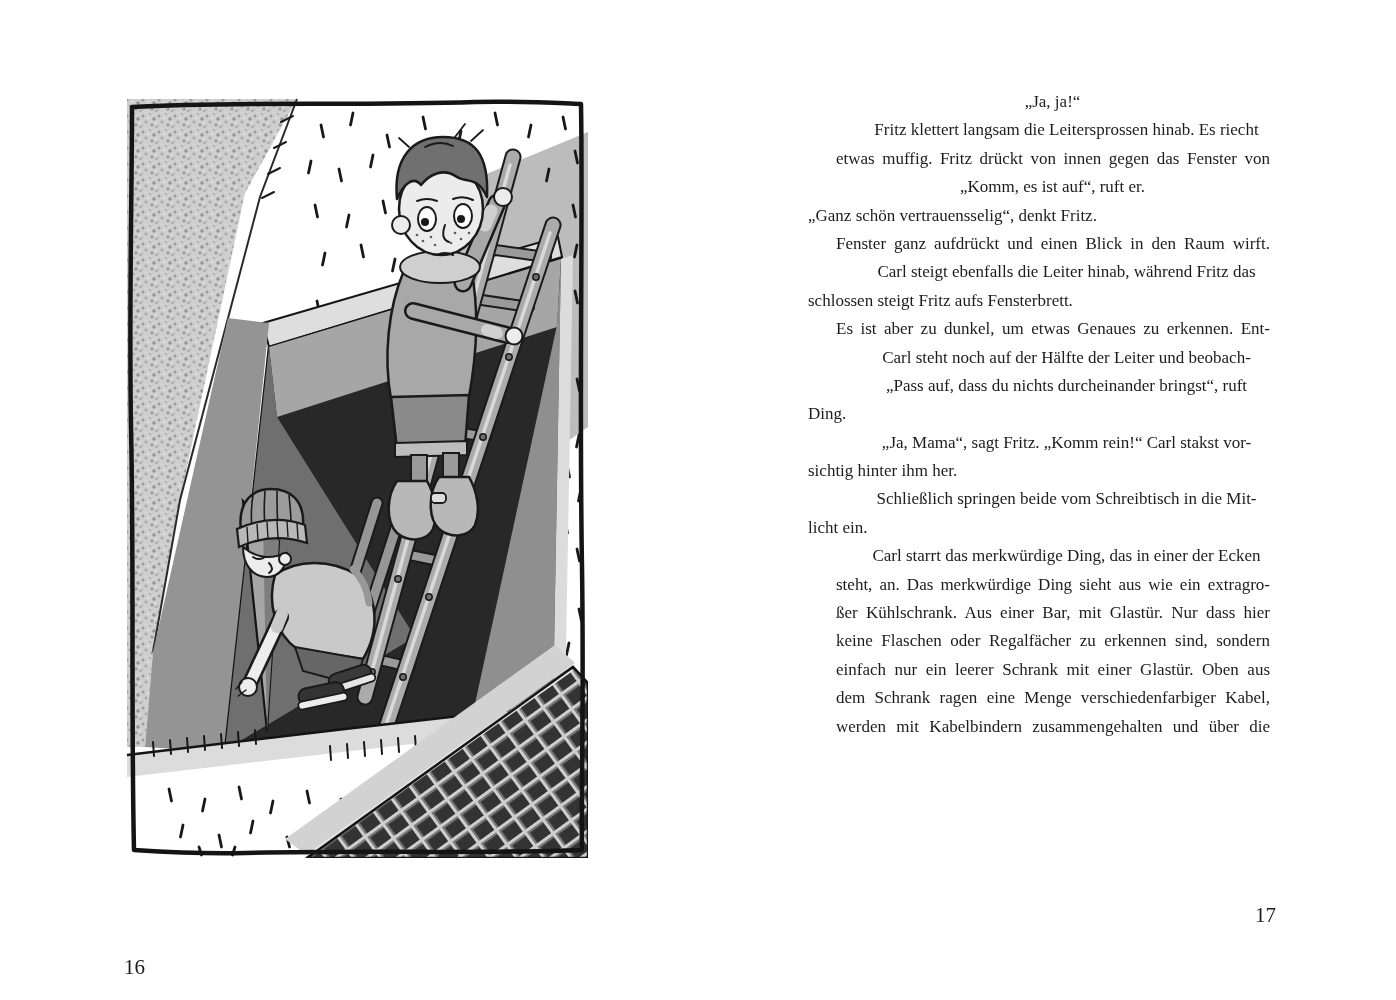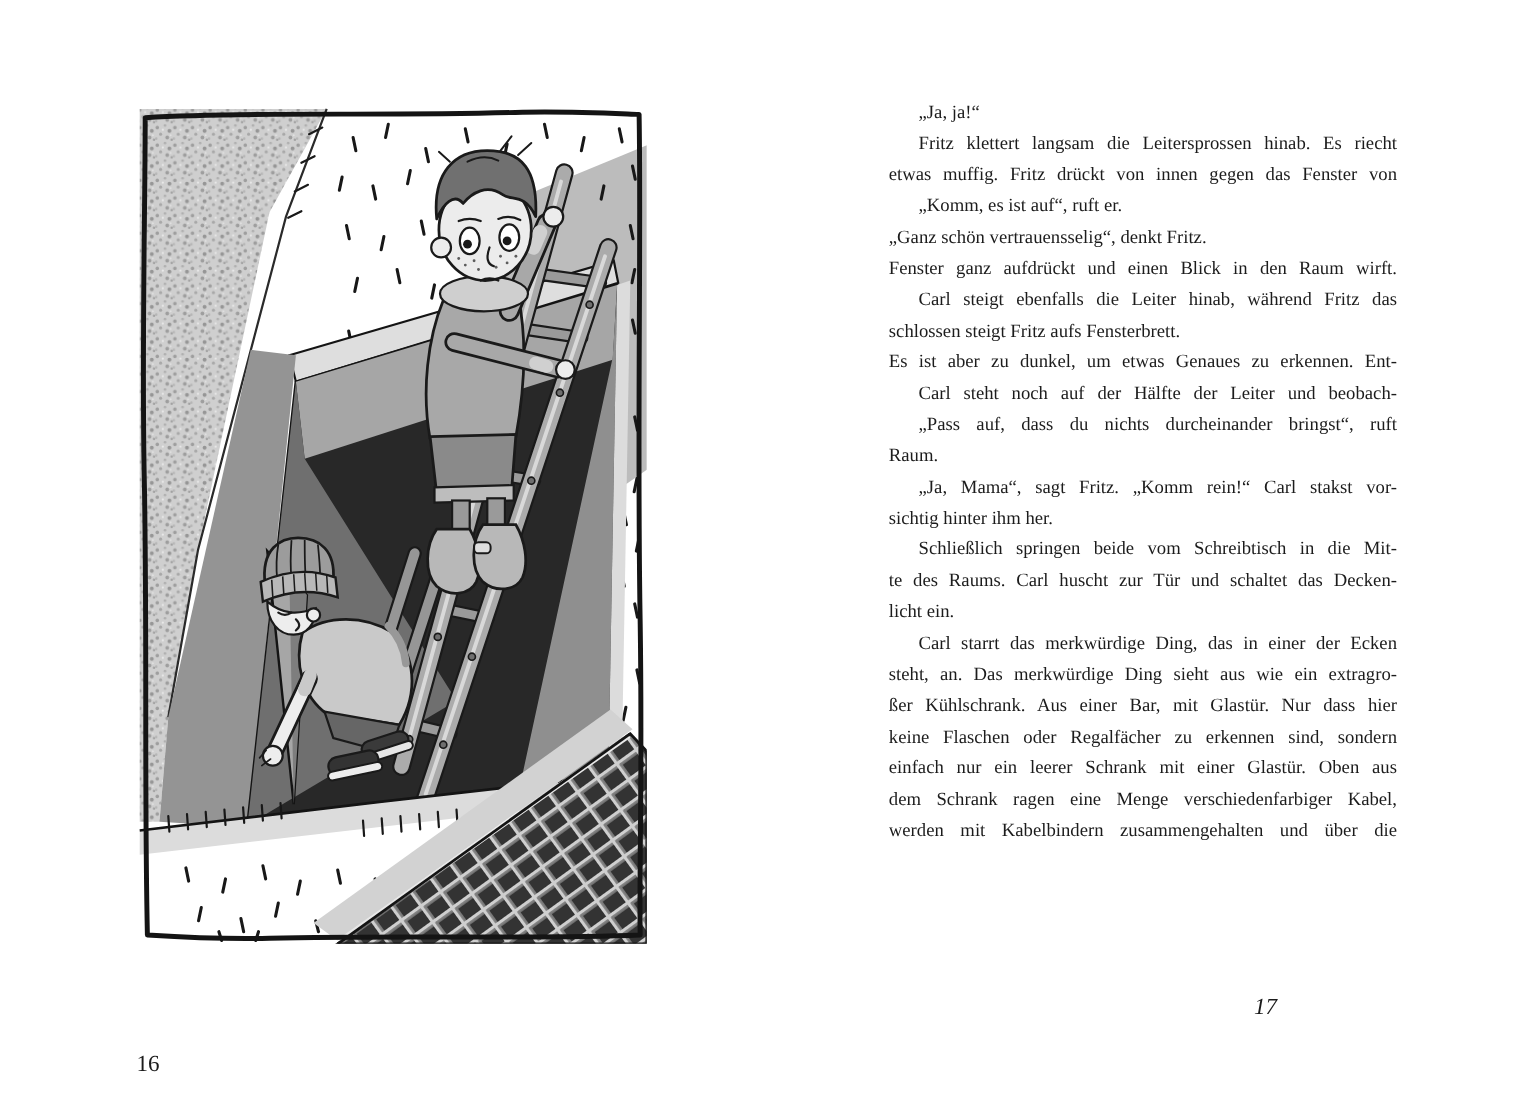--- a/index.html
+++ b/index.html
@@ -9,26 +9,26 @@
     font-family:"Liberation Serif", serif;
   }
   .spread{position:absolute;inset:0;}
   .illustration{position:absolute;left:125px;top:97px;width:463px;height:761px;margin:0;}
   .illustration svg{display:block;}
   .text-column{
     position:absolute;left:808px;top:88px;width:462px;
     font-size:17px;color:#1c1c1c;
   }
   .line{height:28.4px;line-height:28.4px;overflow:hidden;}
-  .line.justify{text-align:justify;}
+  .line.justify{text-align:justify;margin-left:28px;}
   .line.justify::after{content:"";display:inline-block;width:100%;height:0;}
-  .line.indent{text-indent:27px;}
+  .line.indent{text-indent:27px;text-align:center;}
   .page-number{position:absolute;font-size:21px;color:#1b1b1b;}
   .page-number-left{left:124px;top:955px;}
-  .page-number-right{left:1140px;top:903px;width:136px;text-align:left;font-style:italic;}
+  .page-number-right{left:1140px;top:903px;width:136px;text-align:right;}
 </style>
 </head>
 <body>
 
 <div class="spread">
 
   <div>
     <figure class="illustration">
       <svg width="463" height="761" viewBox="0 0 463 761" xmlns="http://www.w3.org/2000/svg">
         <defs>
@@ -324,25 +324,24 @@
         <div class="line indent justify">Fritz klettert langsam die Leitersprossen hinab. Es riecht</div>
         <div class="line justify">etwas muffig. Fritz drückt von innen gegen das Fenster von</div>
         <div class="line indent">„Komm, es ist auf“, ruft er.</div>
         <div class="line">„Ganz schön vertrauensselig“, denkt Fritz.</div>
         <div class="line justify">Fenster ganz aufdrückt und einen Blick in den Raum wirft.</div>
         <div class="line indent justify">Carl steigt ebenfalls die Leiter hinab, während Fritz das</div>
         <div class="line">schlossen steigt Fritz aufs Fensterbrett.</div>
         <div class="line justify">Es ist aber zu dunkel, um etwas Genaues zu erkennen. Ent-</div>
         <div class="line indent justify">Carl steht noch auf der Hälfte der Leiter und beobach-</div>
         <div class="line indent justify">„Pass auf, dass du nichts durcheinander bringst“, ruft</div>
-        <div class="line">Raum.</div>
+        <div class="line">Ding.</div>
         <div class="line indent justify">„Ja, Mama“, sagt Fritz. „Komm rein!“ Carl stakst vor-</div>
         <div class="line">sichtig hinter ihm her.</div>
         <div class="line indent justify">Schließlich springen beide vom Schreibtisch in die Mit-</div>
-        <div class="line justify">te des Raums. Carl huscht zur Tür und schaltet das Decken-</div>
         <div class="line">licht ein.</div>
         <div class="line indent justify">Carl starrt das merkwürdige Ding, das in einer der Ecken</div>
         <div class="line justify">steht, an. Das merkwürdige Ding sieht aus wie ein extragro-</div>
         <div class="line justify">ßer Kühlschrank. Aus einer Bar, mit Glastür. Nur dass hier</div>
         <div class="line justify">keine Flaschen oder Regalfächer zu erkennen sind, sondern</div>
         <div class="line justify">einfach nur ein leerer Schrank mit einer Glastür. Oben aus</div>
         <div class="line justify">dem Schrank ragen eine Menge verschiedenfarbiger Kabel,</div>
         <div class="line justify">werden mit Kabelbindern zusammengehalten und über die</div>
       </div>
     <div class="page-number page-number-right">17</div>

